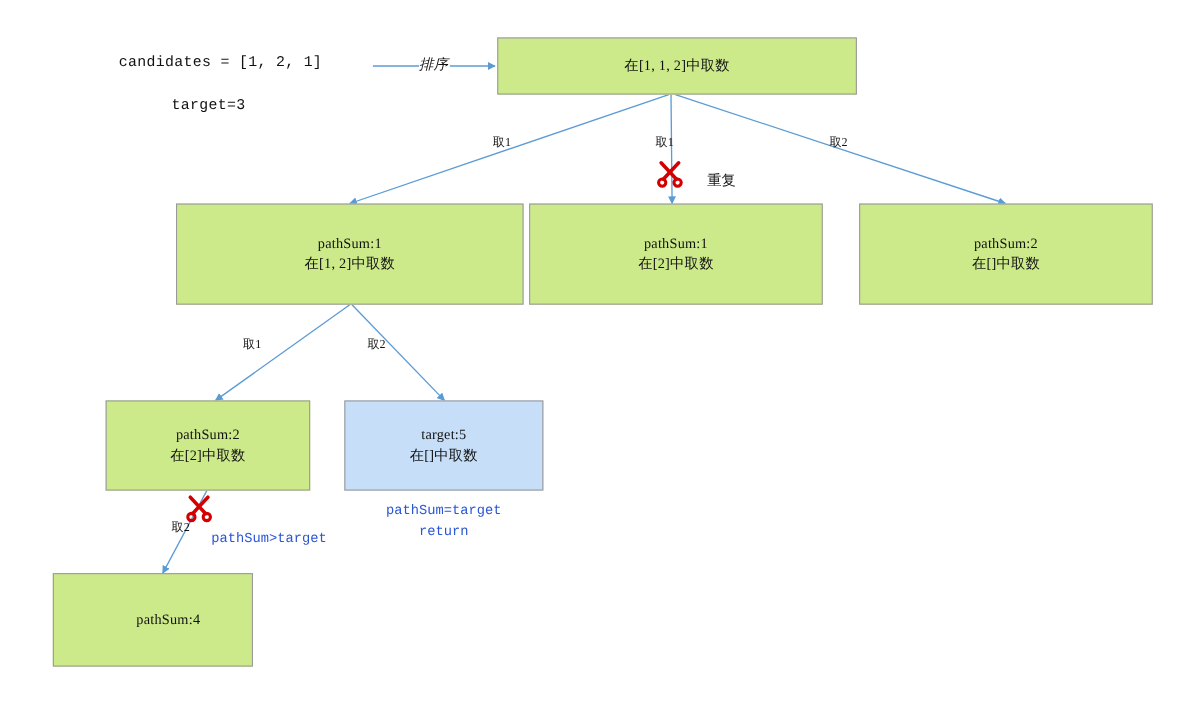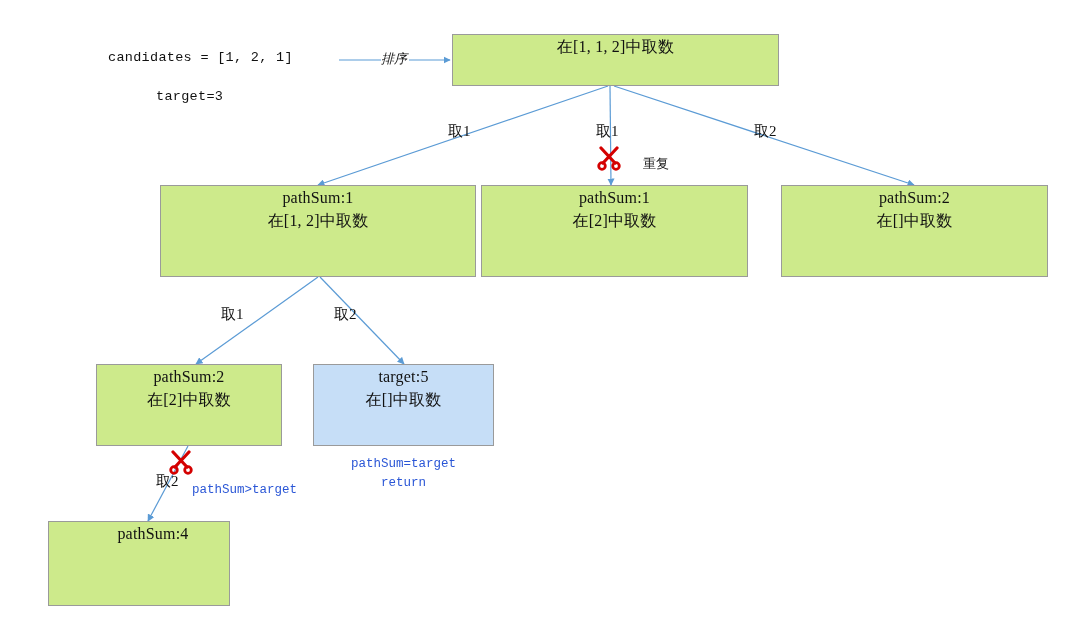--- a/index.html
+++ b/index.html
@@ -28,35 +28,36 @@
     height: 643px;
     pointer-events: none;
   }
   .node {
     position: absolute;
     box-sizing: border-box;
     border: 1px solid #9a9a9a;
     display: flex;
     flex-direction: column;
     align-items: center;
+    justify-content: center;
     text-align: center;
     font-family: "Liberation Serif", serif;
-    font-size: 16px;
+    font-size: 13px;
     line-height: 1.45;
     color: #111111;
     letter-spacing: .2px;
   }
   .node.green { background: #cdea8b; }
   .node.blue  { background: #c6def7; }
   .node .line { white-space: pre; }
 
   .edge-label {
     position: absolute;
     font-family: "Liberation Serif", serif;
-    font-size: 15px;
+    font-size: 11px;
     color: #111111;
     white-space: nowrap;
   }
   .plain-text {
     position: absolute;
     font-family: "Liberation Mono", monospace;
     font-size: 13.5px;
     color: #111111;
     white-space: nowrap;
     letter-spacing: .3px;

